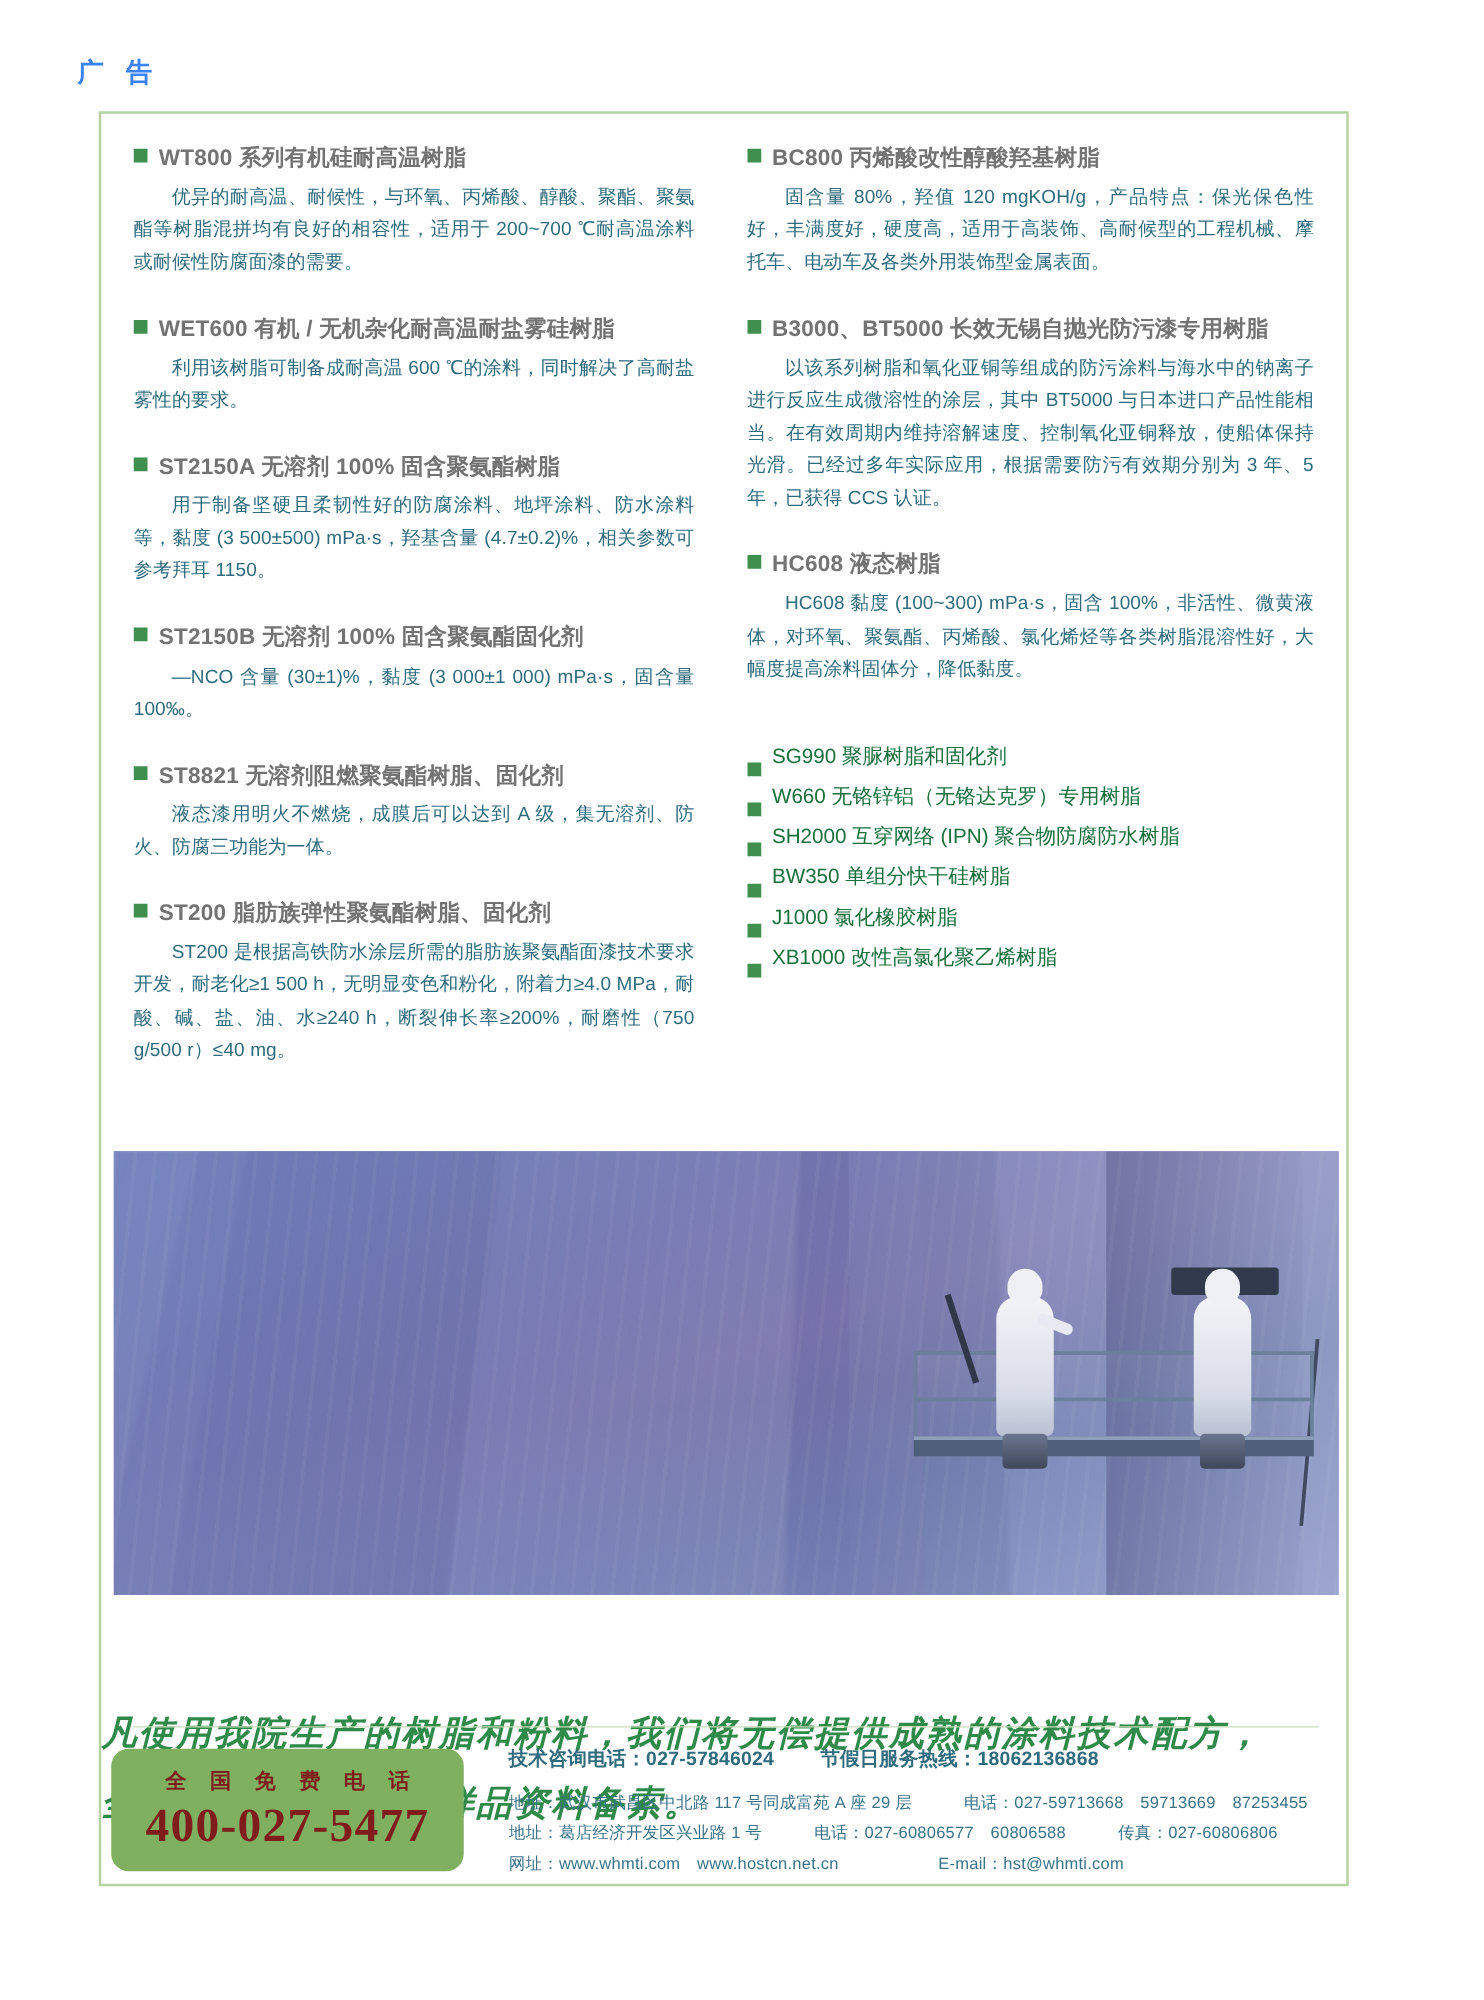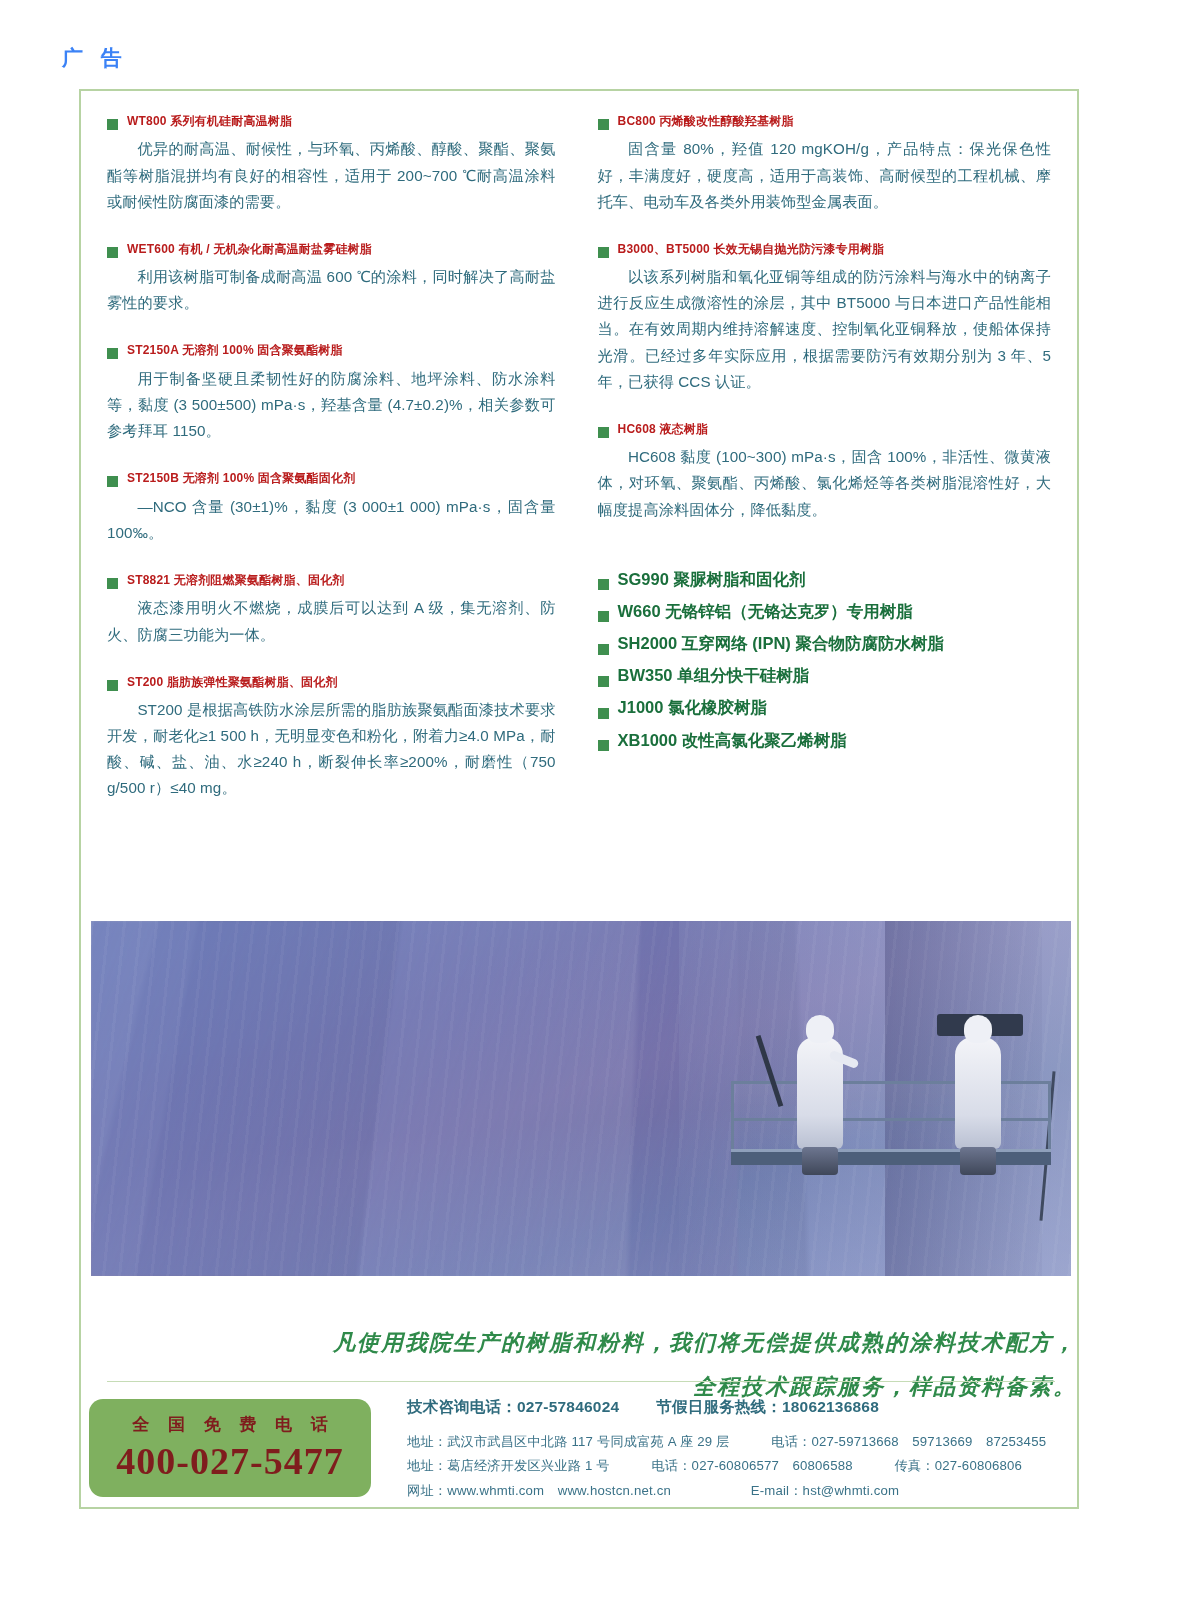--- a/index.html
+++ b/index.html
@@ -39,22 +39,22 @@
   .col { width: 455px; }
   .col.right { width: 460px; }
 
   .block { margin-bottom: 26px; }
   .block:last-child { margin-bottom: 0; }
 
   .heading {
     display: flex;
     align-items: flex-start;
     font-weight: bold;
-    font-size: 12px;
-    color: #b91c1c;
+    font-size: 18px;
+    color: #737373;
     line-height: 1.45;
     letter-spacing: 0.2px;
   }
   .bullet {
     display: inline-block;
     width: 11px; height: 11px;
     background: #3f8f4f;
     margin-right: 9px;
     margin-top: 6px;
     flex: 0 0 auto;
@@ -68,22 +68,22 @@
     color: #2f6b7d;
     text-align: justify;
     text-justify: inter-ideograph;
     text-indent: 2em;
     letter-spacing: 0.1px;
   }
 
   .list-block { margin-top: 6px; }
   .list-row {
     display: flex;
-    align-items: center;
-    font-weight: bold;
+    align-items: flex-end;
+    font-weight: normal;
     font-size: 16.5px;
     color: #1a6f3c;
     line-height: 1.95;
   }
   .list-row .bullet { margin-top: 12px; }
 
   
   .photo {
     position: absolute;
     left: 10px;
@@ -187,28 +187,28 @@
   }
   .machine {
     position: absolute; left: 846px; bottom: 240px;
     width: 86px; height: 22px;
     background: #313a4d;
     border-radius: 3px;
   }
 
   .slogan {
     position: absolute;
-    left: 0; top: 1230px;
+    left: 0; top: 1269px;
     width: 100%;
-    text-align: right;
+    text-align: left;
     font-family: "Liberation Serif", serif;
     font-weight: bold;
     font-style: italic;
     color: #2f8a4a;
-    font-size: 22px;
+    font-size: 28px;
     line-height: 2.0;
     letter-spacing: 2px;
   }
   .divider {
     position: absolute;
     left: 26px; top: 1290px;
     width: 948px; height: 1px;
     background: #c6dcb6;
   }
 

